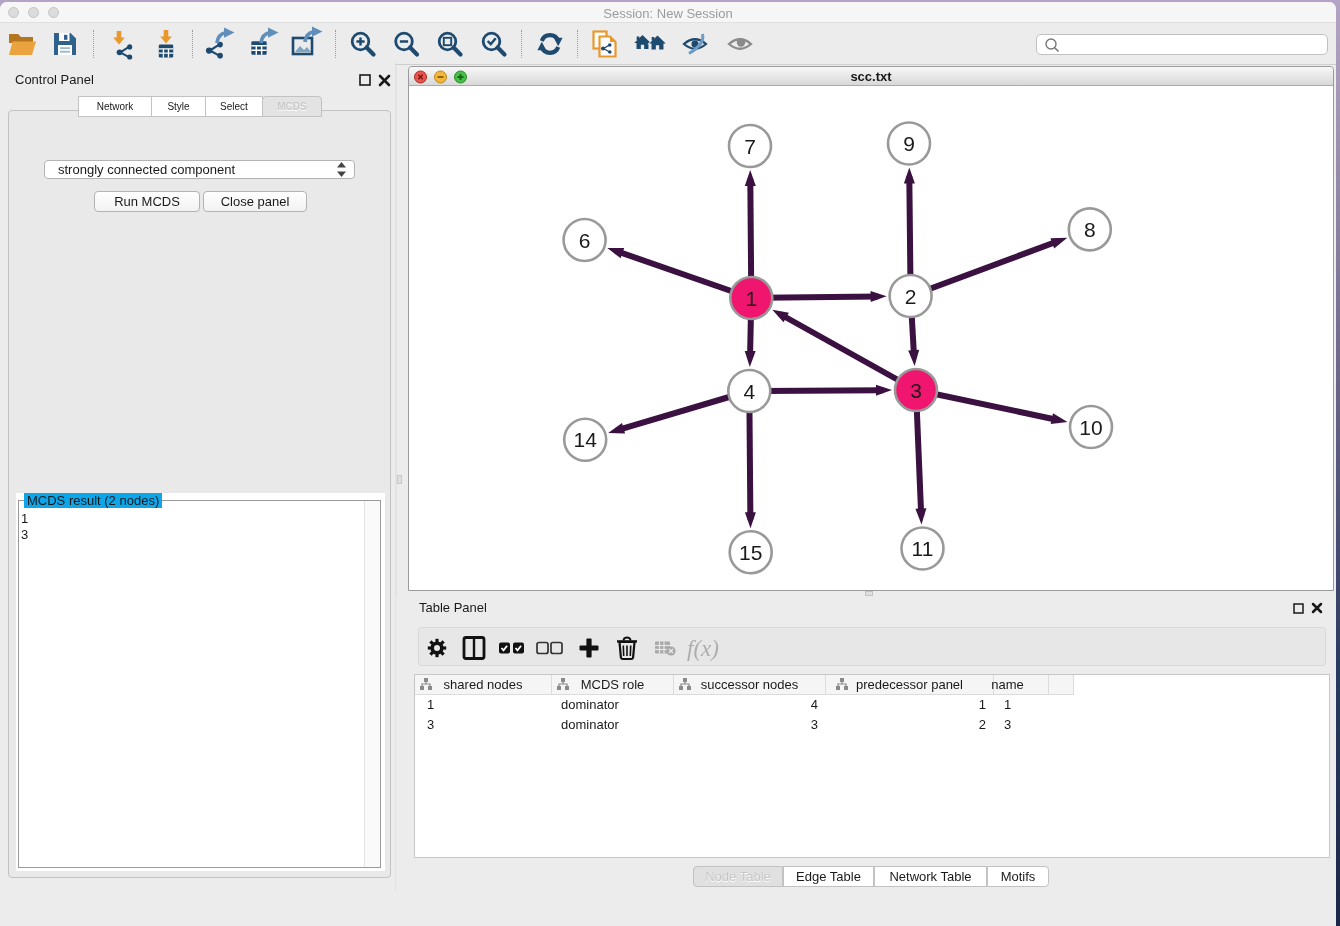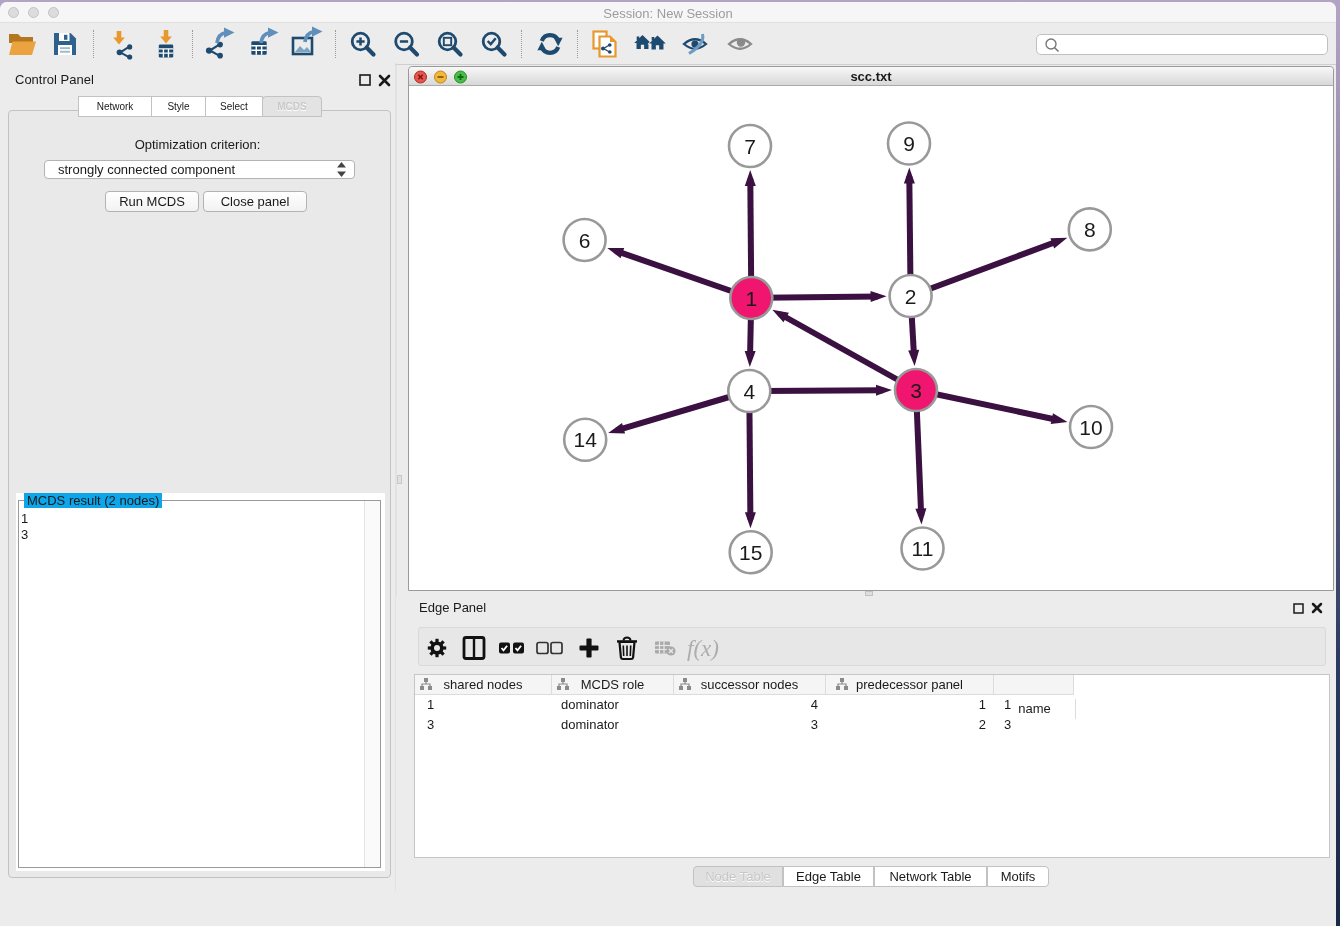--- a/index.html
+++ b/index.html
@@ -251,28 +251,27 @@
       <g stroke="#1a1a1a" stroke-width="2.6" stroke-linecap="round">
           <line x1="22" y1="4" x2="31" y2="13"></line>
           <line x1="31" y1="4" x2="22" y2="13"></line>
         </g>
     </svg>
     <div id="cpbody"></div>
     <div class="tab" style="left:78px; width:74px;">Network</div>
     <div class="tab" style="left:151px; width:55px;">Style</div>
     <div class="tab" style="left:205px; width:58px;">Select</div>
     <div class="tab tabsel" style="left:262px; width:60px;">MCDS</div>
-    <div id="optlabel">Optimization criterion:</div>
     <div id="dropdown">strongly connected component
       <svg width="11" height="15" style="position:absolute;right:7px;top:1px">
         <polygon points="5.5,0 10,5.5 1,5.5" fill="#444"></polygon>
         <polygon points="5.5,15 10,9.5 1,9.5" fill="#444"></polygon>
       </svg>
     </div>
-    <div class="btn" style="left:105px; width:94px;">Run MCDS</div>
+    <div class="btn" style="left:94px; width:106px;">Run MCDS</div>
     <div class="btn" style="left:203px; width:104px;">Close panel</div>
     <div id="mcdswhite">
       <div id="mcdslabel">MCDS result (2 nodes)</div>
       <div id="mcdsborder"></div>
       <div id="mcdsitems">1<br>3</div>
       <div id="mcdssb"></div>
     </div>
   </div>
 
   <div id="netwin">
@@ -349,21 +348,21 @@
         <text x="916.0" y="397.5">3</text>
         <text x="1091.0" y="434.5">10</text>
         <text x="585.2" y="447.2">14</text>
         <text x="750.7" y="559.8">15</text>
         <text x="922.5" y="556.0">11</text>
       </g>
     </svg>
   </div>
 
   <div id="tpanel">
-    <div id="tphead">Edge Panel</div>
+    <div id="tphead">Table Panel</div>
     <svg width="34" height="16" style="position:absolute;left:896px;top:5px">
       <rect x="2" y="3" width="9" height="9" fill="none" stroke="#1a1a1a" stroke-width="1.5"></rect>
       <g stroke="#1a1a1a" stroke-width="2.5" stroke-linecap="round">
           <line x1="21" y1="3" x2="29" y2="11"></line>
           <line x1="29" y1="3" x2="21" y2="11"></line>
         </g>
     </svg>
     <div id="ttoolbar">
       <svg width="310" height="40" style="position:absolute;left:0;top:0">
 
@@ -428,21 +427,21 @@
 
         <text x="268" y="28" font-family="Liberation Serif, serif" font-style="italic" font-size="23" fill="#adadad">f(x)</text>
       </svg>
     </div>
     <div id="tbl">
       <div id="tblhdr">
         <div class="hcell" style="left:0;     width:137px;">shared nodes</div>
         <div class="hcell" style="left:137px; width:122px;">MCDS role</div>
         <div class="hcell" style="left:259px; width:152px;">successor nodes</div>
         <div class="hcell" style="left:411px; width:168px;">predecessor panel</div>
-        <div class="hcell" style="left:579px; width:82px;margin-top:24px;">name</div>
+        <div class="hcell" style="left:552px; width:82px;">name</div>
         <svg width="600" height="16" style="position:absolute;left:0;top:2px">
           <g fill="#8a8a8a">
             <g transform="translate(5,1)">
                 <rect x="4" y="0" width="4" height="4"></rect>
                 <rect x="0" y="8" width="4" height="4"></rect>
                 <rect x="8" y="8" width="4" height="4"></rect>
                 <path d="M6,4 v2 M2,8 v-2 h8 v2" stroke="#8a8a8a" fill="none" stroke-width="1.2"></path>
               </g>
             <g transform="translate(142,1)">
                 <rect x="4" y="0" width="4" height="4"></rect>

